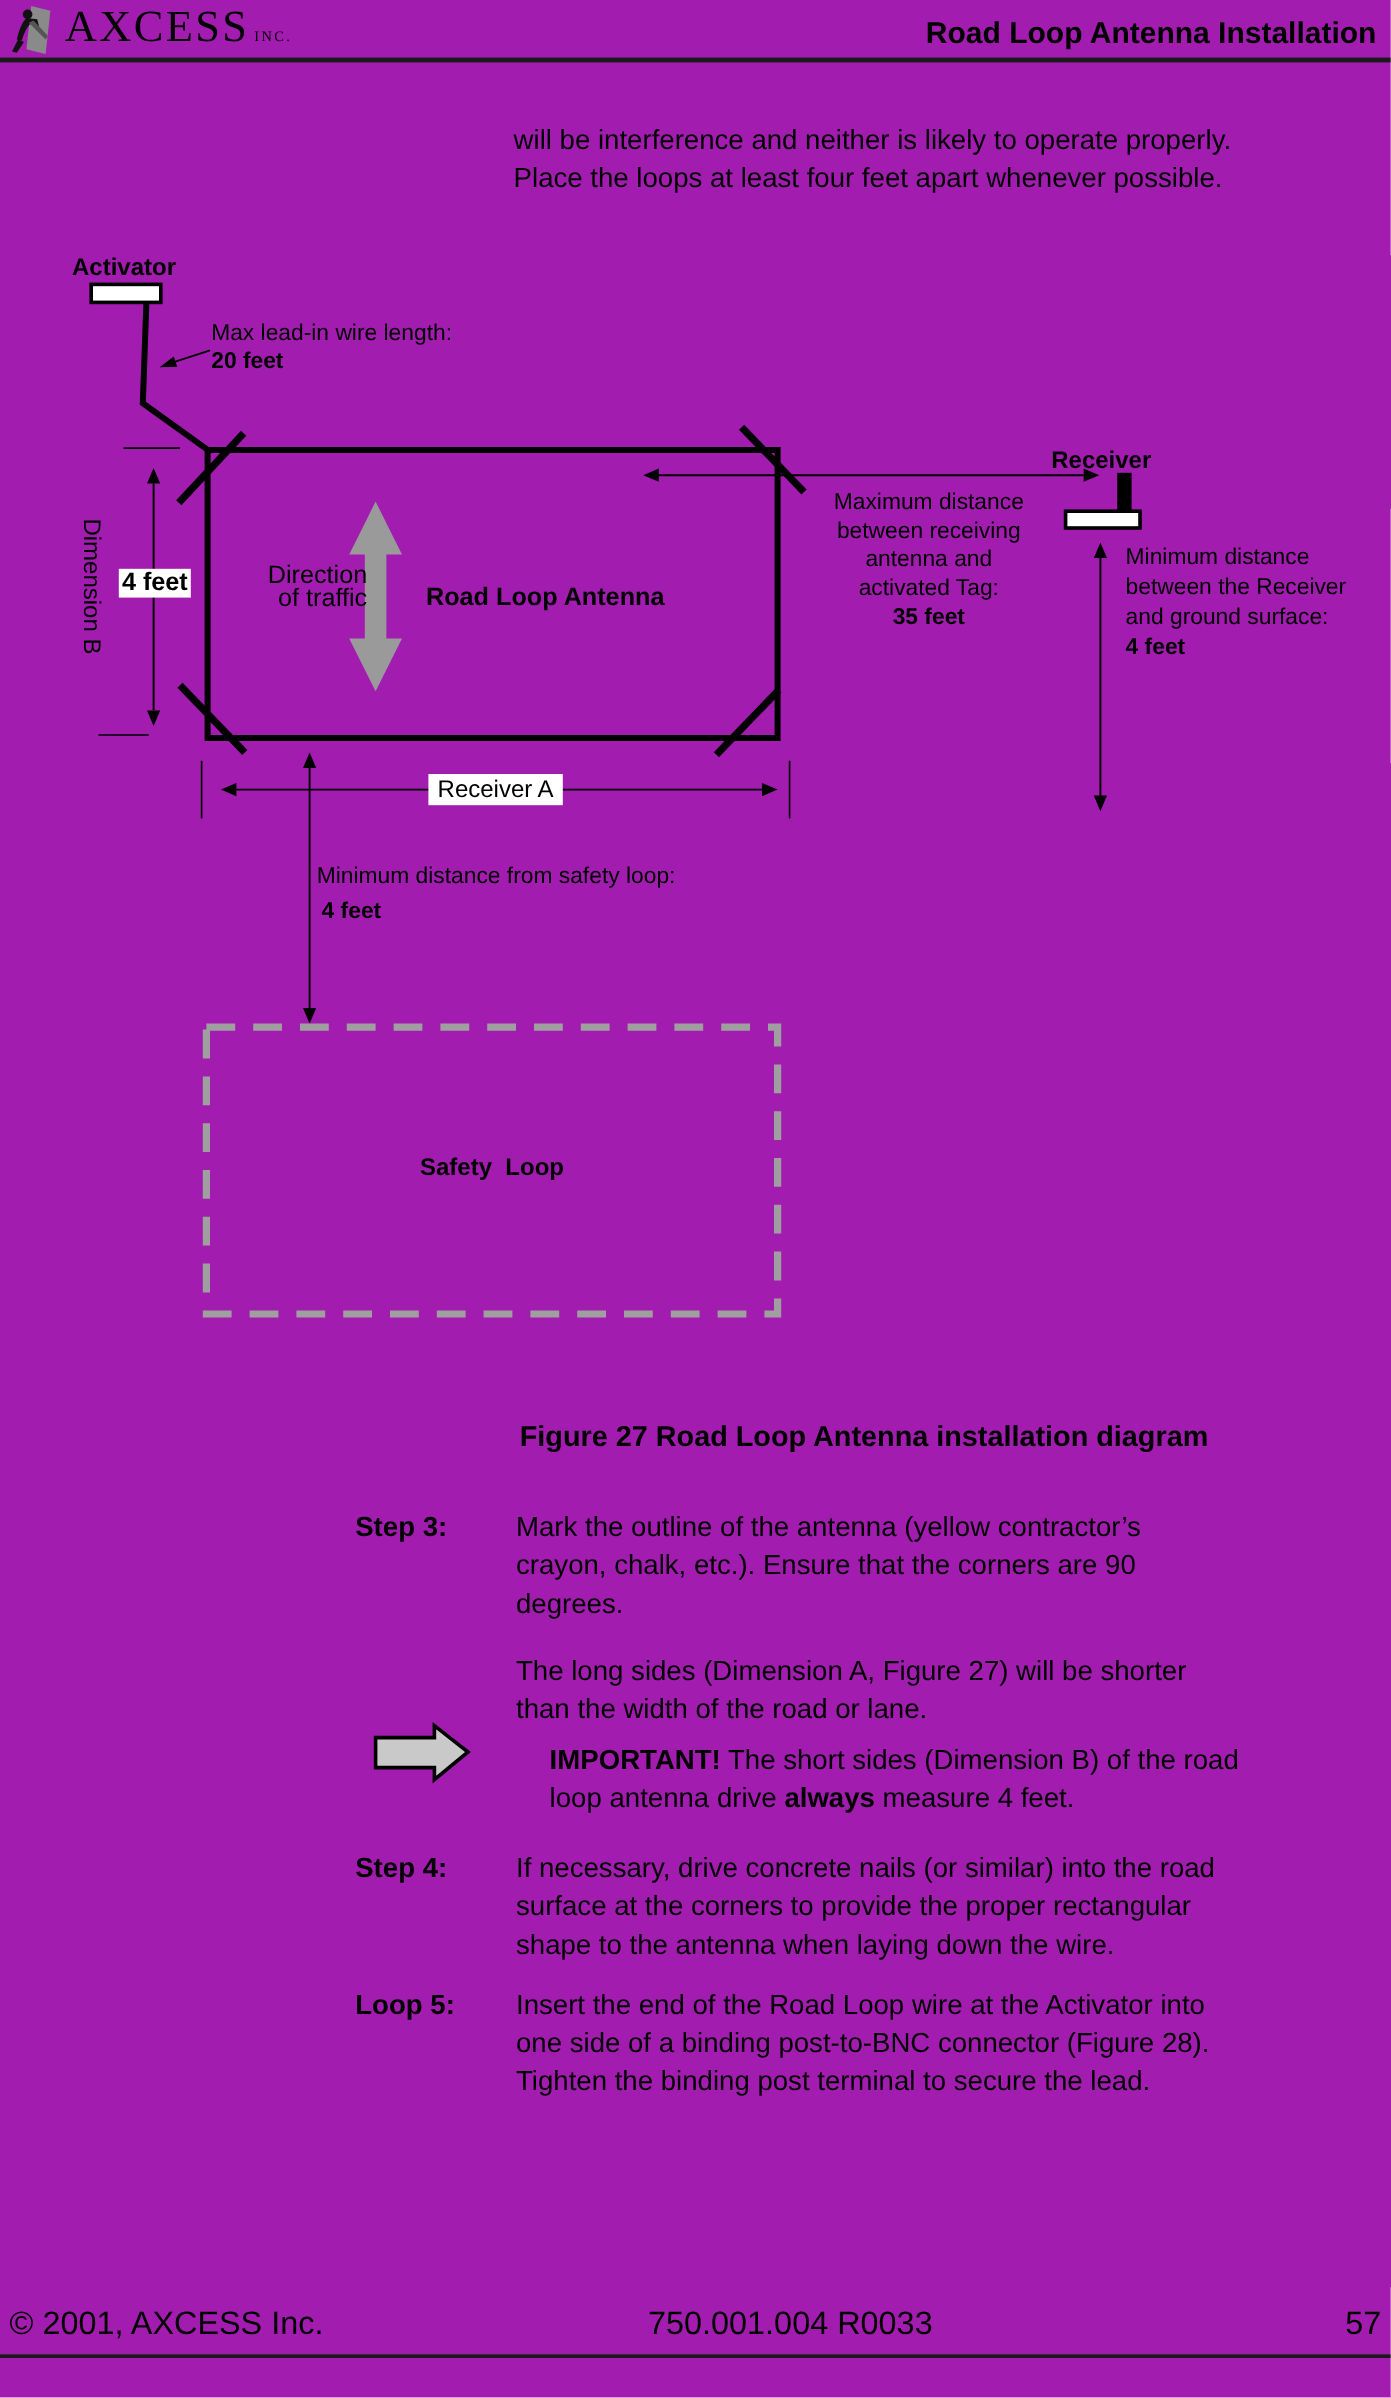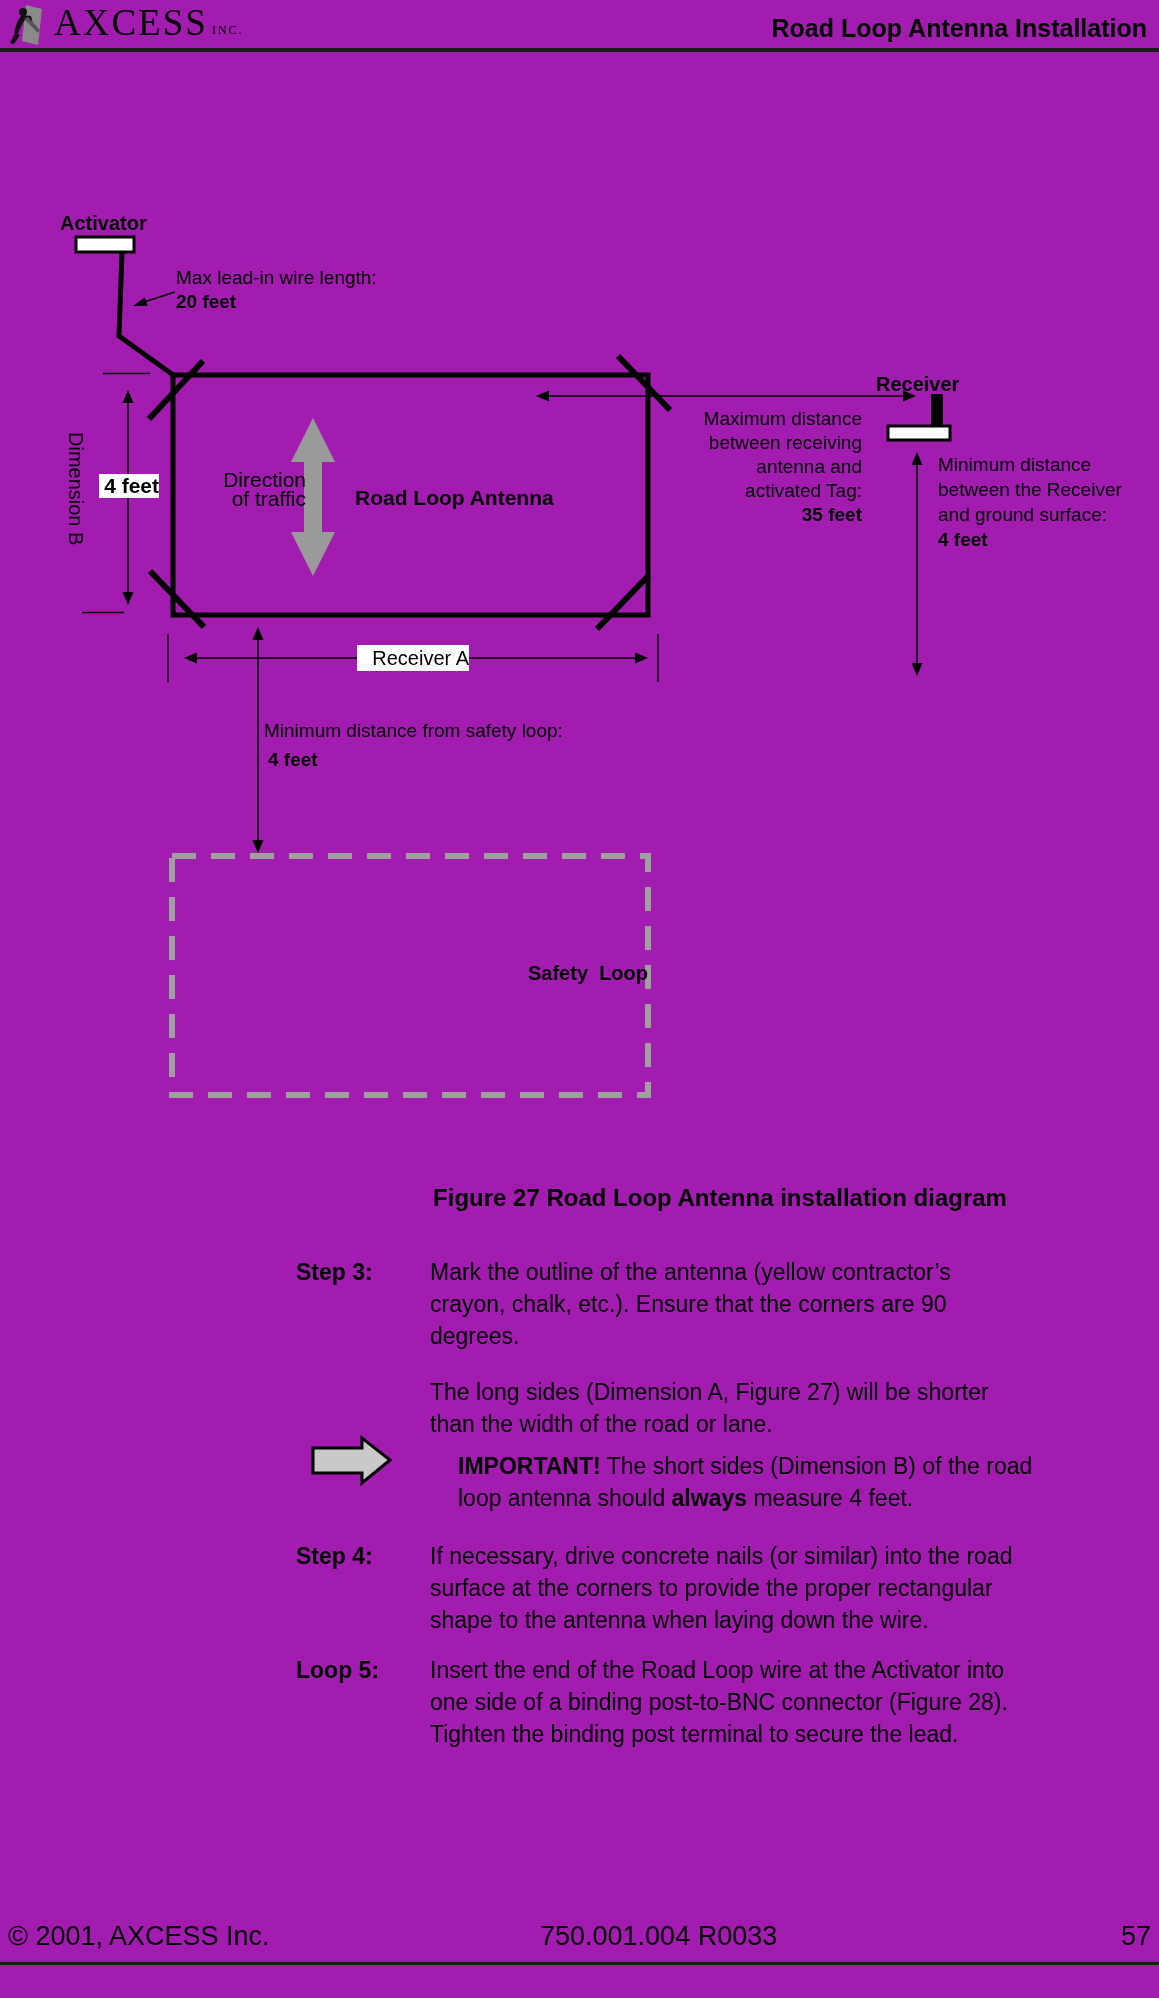--- a/index.html
+++ b/index.html
@@ -18,21 +18,21 @@
   
   .tline{height:32px;line-height:32px;font-size:23px;white-space:nowrap;}
   .steplabel{font-size:23px;font-weight:bold;line-height:32px;}
   .caption{font-size:24px;font-weight:bold;text-align:center;}
   
   .d19{font-size:19px;line-height:24px;white-space:nowrap;}
   .d20b{font-size:20px;font-weight:bold;white-space:nowrap;}
   .d21b{font-size:21px;font-weight:bold;white-space:nowrap;}
   .dimb-vert{writing-mode:vertical-rl;font-size:20px;white-space:nowrap;}
   .whitebg{background:#fff;}
-  .ctr{text-align:right;}
+  .ctr{text-align:center;}
   .rt{text-align:right;}
   .pre{white-space:pre;}
   .dirlbl{font-size:21px;line-height:19px;}
   
   .ftr-rule{left:0;top:1962px;width:1159px;height:3px;background:#1a1a1a;}
   .ftr{font-size:27px;top:1921px;white-space:nowrap;}
 </style>
 </head>
 <body>
 
@@ -47,20 +47,24 @@
         <path d="M7 30 L2 40 L6 41 L12 32 Z" fill="#111"></path>
         <path d="M16 16 L30 30 L32 27 L20 14 Z" fill="#555"></path>
       </svg>
     </span>
     <span class="logo-text">AXCESS</span>
     <span class="logo-inc">INC.</span>
   </div>
   <div class="abs hdr-title">Road Loop Antenna Installation</div>
   <div class="abs hdr-rule"></div>
 
+  <div class="abs" style="left:428px;top:100px;z-index:2;">
+    <div class="tline">will be interference and neither is likely to operate properly.</div>
+    <div class="tline">Place the loops at least four feet apart whenever possible.</div>
+  </div>
 
   <svg class="overlay" width="1159" height="1998" viewBox="0 0 1159 1998">
 
     <rect x="76" y="237" width="58" height="15" fill="#fff" stroke="#000" stroke-width="3"></rect>
 
     <polyline points="122,252 119,336 176,377" fill="none" stroke="#000" stroke-width="5"></polyline>
 
     <line x1="175" y1="292" x2="141" y2="303" stroke="#000" stroke-width="1.5"></line>
     <polygon points="0,0 14,-4.5 14,4.5" transform="translate(133,306) rotate(-19)" fill="#000"></polygon>
 
@@ -168,21 +172,21 @@
     <div class="tline">crayon, chalk, etc.). Ensure that the corners are 90</div>
     <div class="tline">degrees.</div>
   </div>
   <div class="abs" style="left:430px;top:1376px;z-index:2;">
     <div class="tline">The long sides (Dimension A, Figure 27) will be shorter</div>
     <div class="tline">than the width of the road or lane.</div>
   </div>
 
   <div class="abs" style="left:430px;top:1450px;z-index:2;margin-left:28px;">
     <div class="tline"><span class="b">IMPORTANT!</span><span> The short sides (Dimension B) of the road</span></div>
-    <div class="tline"><span>loop antenna should </span><span class="b">always</span><span> measure 4 feet.</span></div>
+    <div class="tline"><span>loop antenna drive </span><span class="b">always</span><span> measure 4 feet.</span></div>
   </div>
 
   <div class="abs steplabel" style="left:296px;top:1540px;z-index:2;">Step 4:</div>
   <div class="abs" style="left:430px;top:1540px;z-index:2;">
     <div class="tline">If necessary, drive concrete nails (or similar) into the road</div>
     <div class="tline">surface at the corners to provide the proper rectangular</div>
     <div class="tline">shape to the antenna when laying down the wire.</div>
   </div>
 
   <div class="abs steplabel" style="left:296px;top:1654px;z-index:2;">Loop 5:</div>

